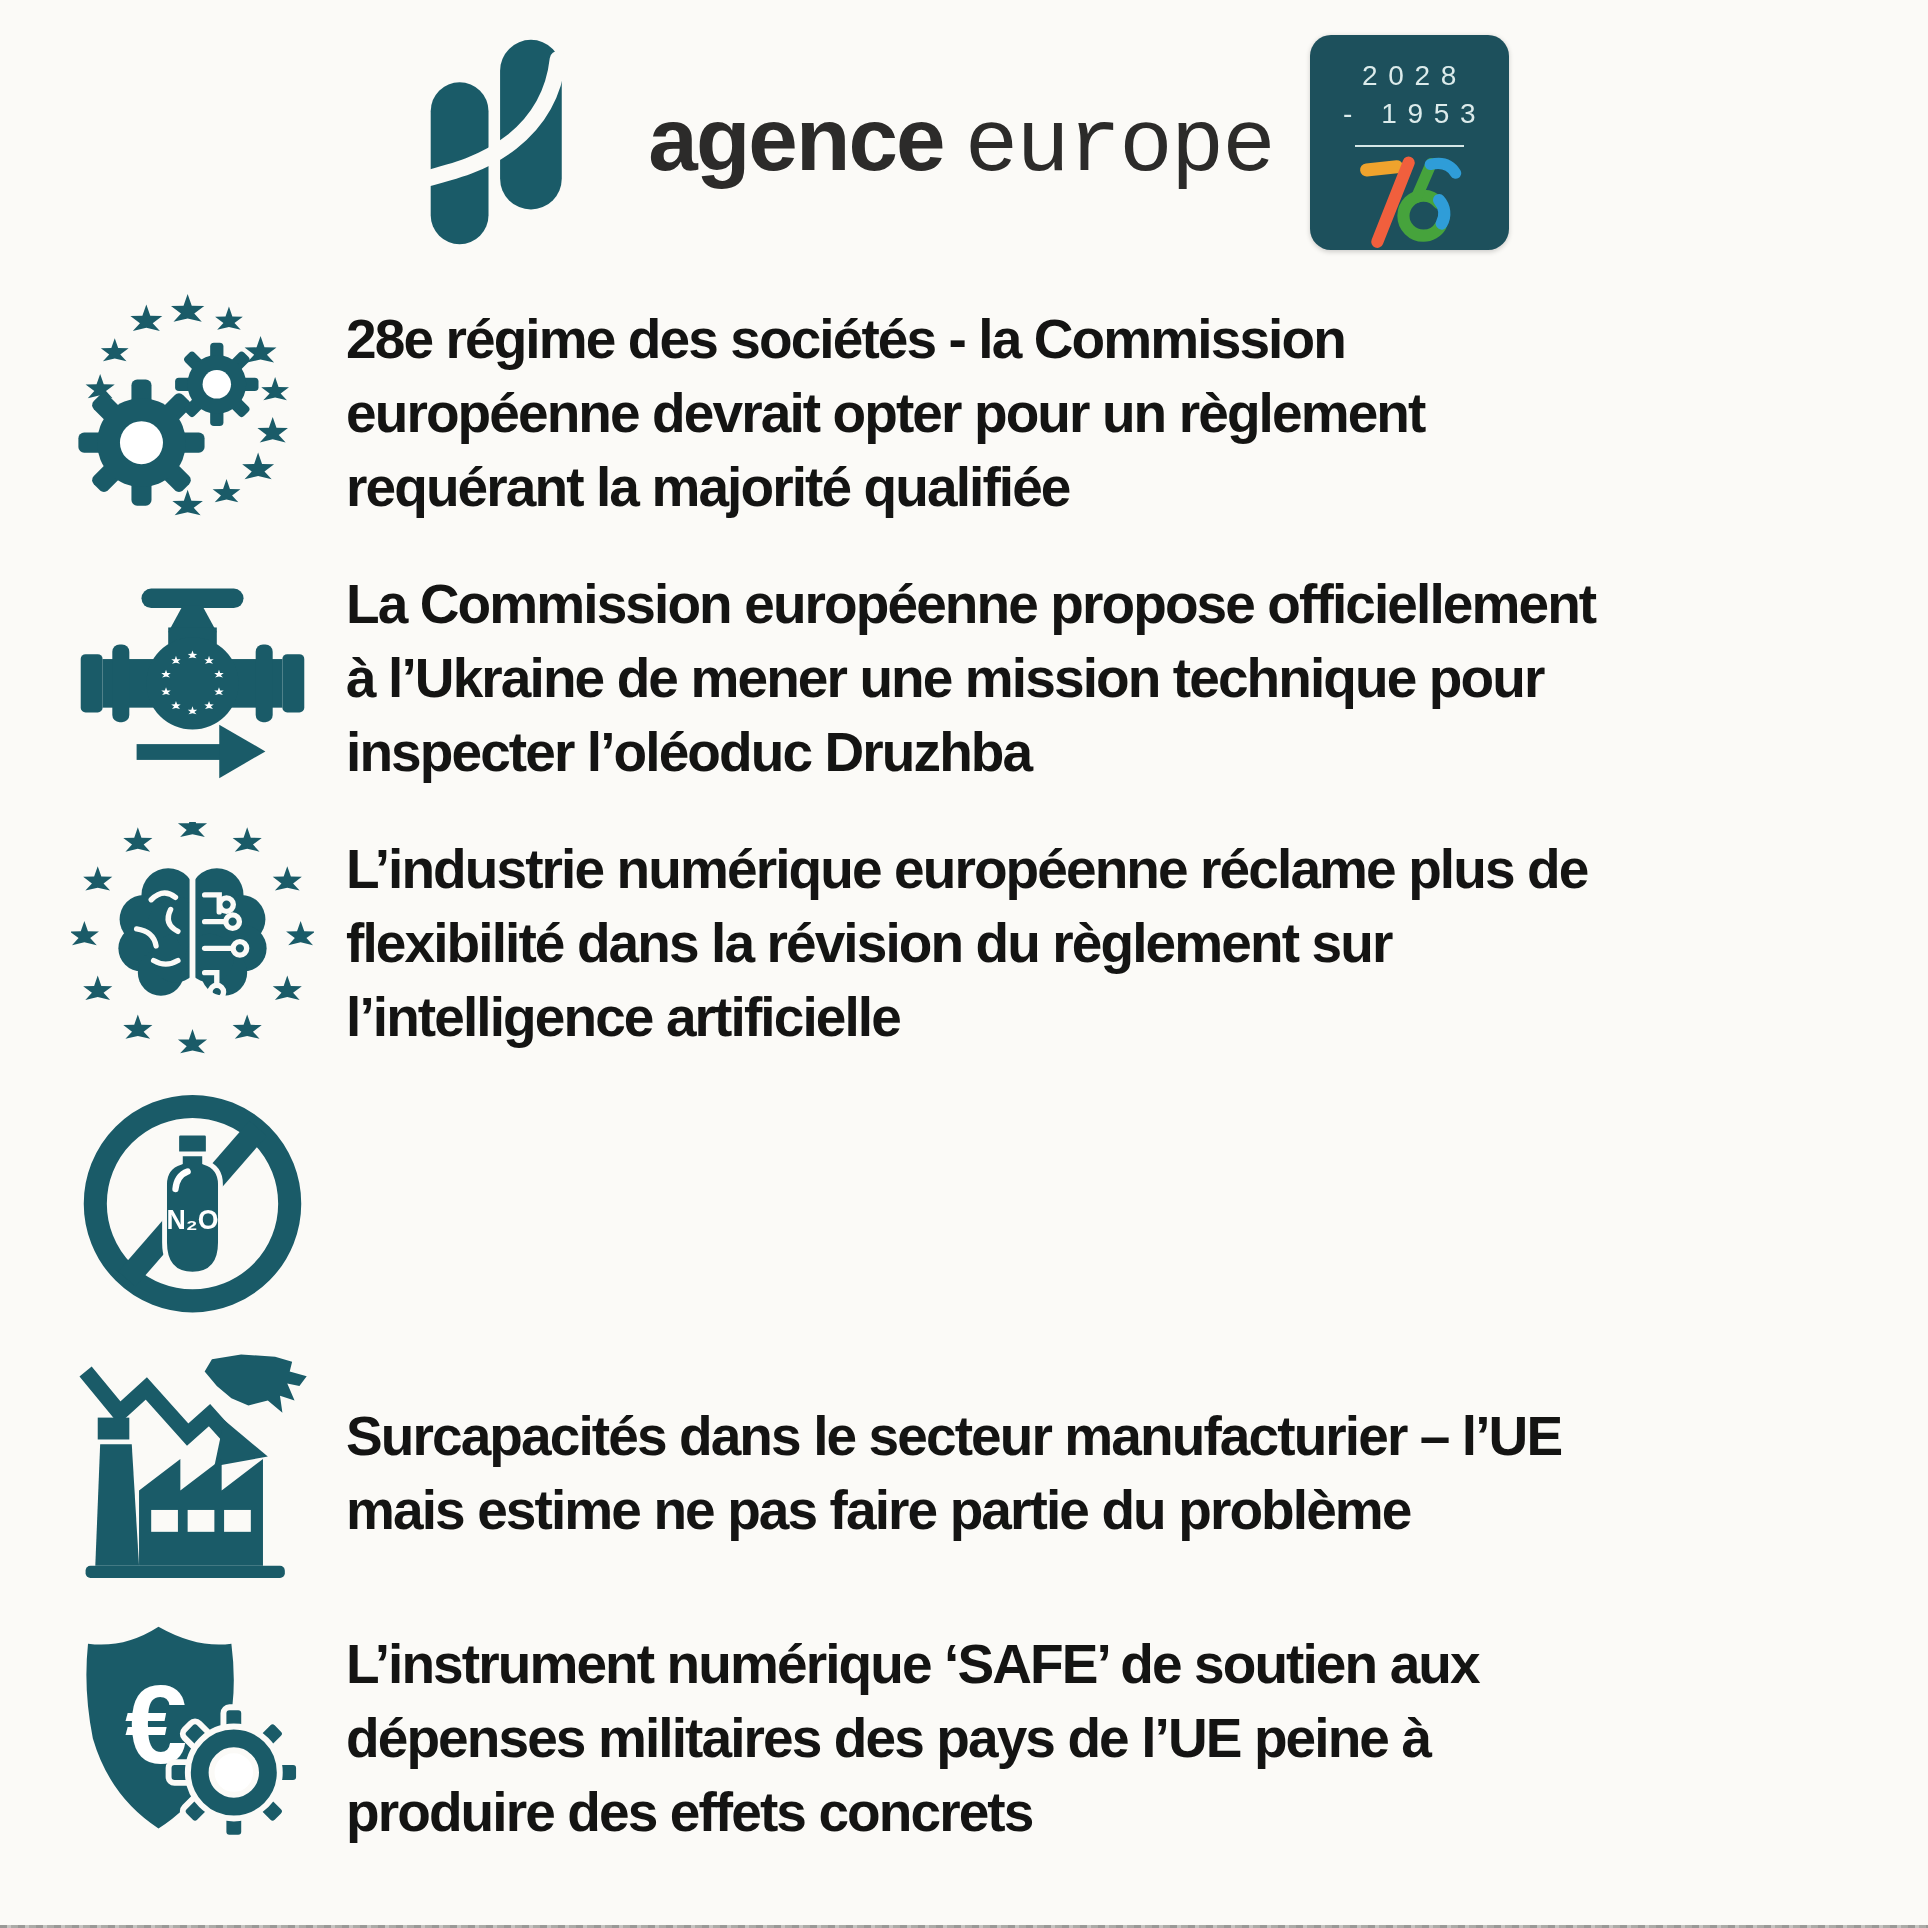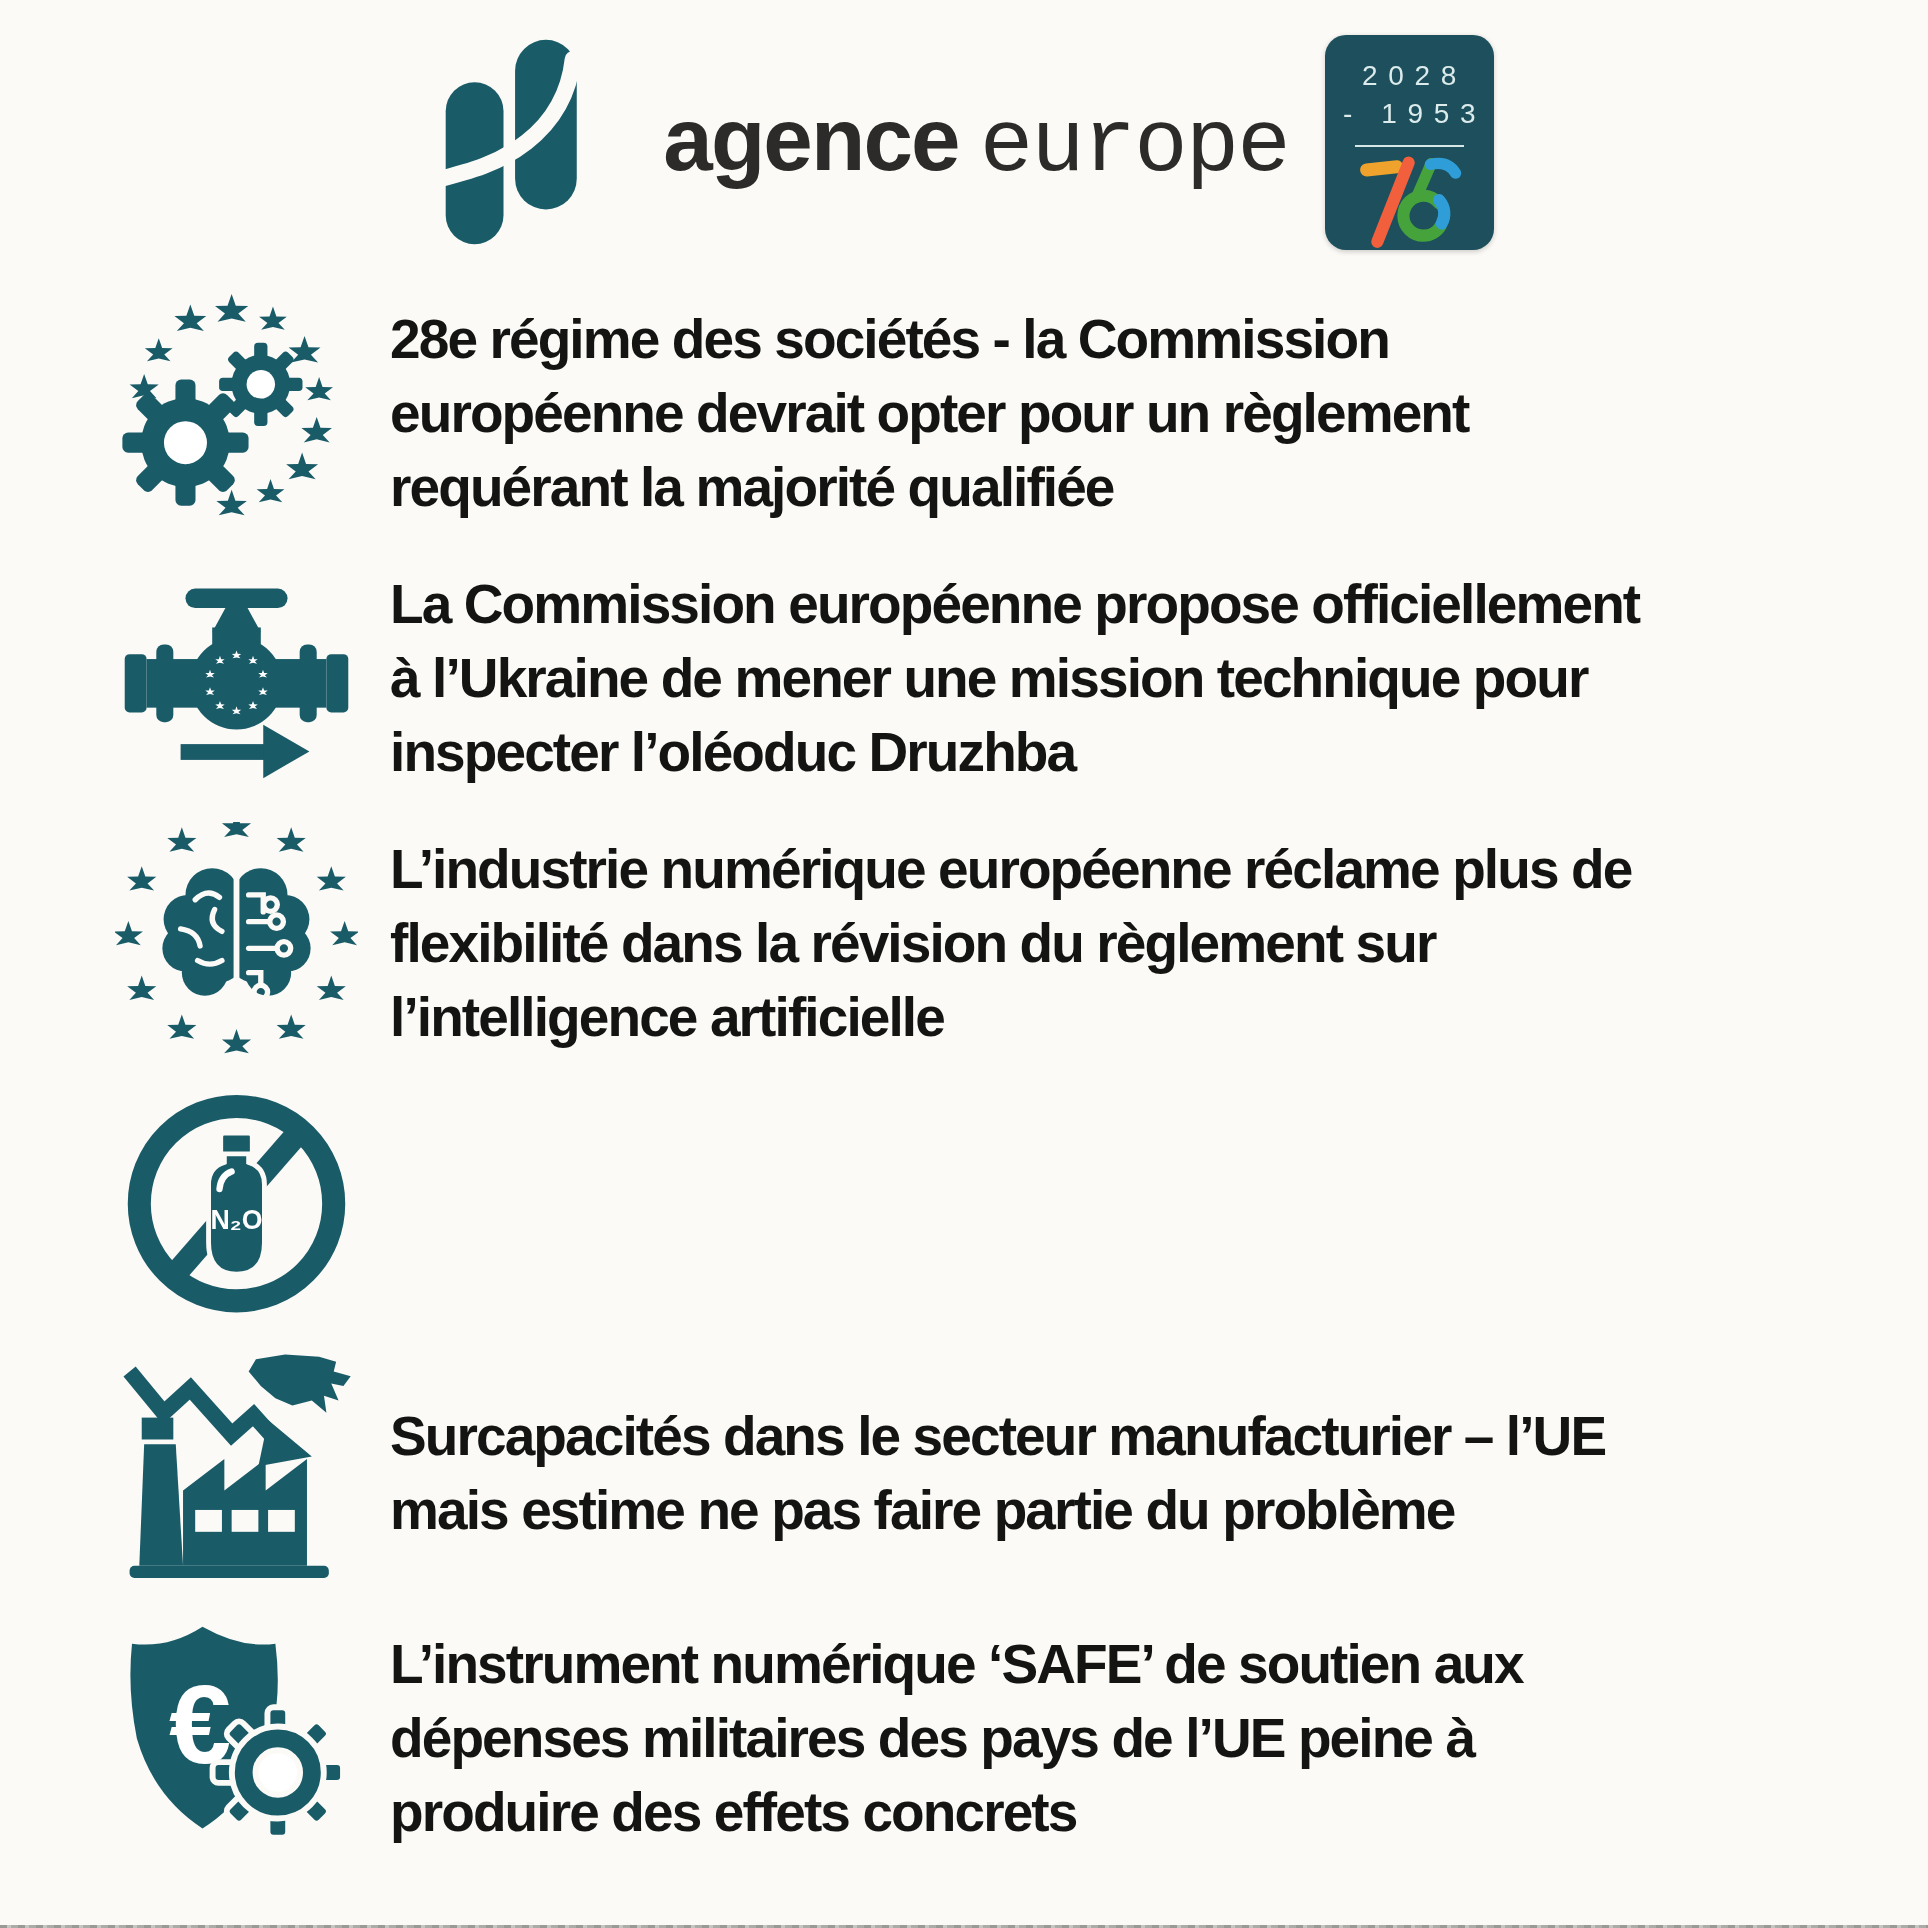--- a/index.html
+++ b/index.html
@@ -14,33 +14,33 @@
     gap:36px;padding-top:9.4px;box-sizing:border-box;
   }
   .logo-mark{width:193px;height:212px;flex:0 0 auto;}
   .wordmark{
     font-size:89px;letter-spacing:-1.9px;color:#2c2b2a;white-space:nowrap;
     display:flex;align-items:baseline;gap:21px;
   }
   .wordmark .bold{font-weight:700;text-align:right;}
   .wordmark .light{font-weight:400;font-family:Liberation Mono, monospace;}
   .badge{
-    width:169px;height:215px;background:#1d505c;border-radius:21px;
+    width:199px;height:215px;background:#1d505c;border-radius:21px;
     display:flex;flex-direction:column;align-items:center;
     padding-top:22.6px;box-sizing:border-box;flex:0 0 auto;
     box-shadow:0 1.9px 5.6px rgba(0,0,0,.18);
   }
   .badge-year{
     color:#dcebeb;font-size:28px;font-weight:400;
     letter-spacing:.38em;text-indent:.38em;line-height:38px;white-space:nowrap;
   }
   .badge-rule{width:109px;border:0;border-top:2.4px solid #d5e7e7;margin:11.3px 0 7.5px;}
   .badge-75{width:115px;height:105px;}
   
-  .rows{margin-top:5.6px;padding-left:44px;}
+  .rows{margin-top:5.6px;}
   .row{
     display:grid;grid-template-columns:282px 1fr;align-items:center;
     min-height:265px;padding:0 26px 0 51px;box-sizing:border-box;
   }
   .icon-cell{display:flex;align-items:center;justify-content:center;}
   .icon-cell svg{width:243px;height:243px;}
   .text-cell{padding-left:13px;}
   .hl{
     font-size:55px;font-weight:700;color:#141413;
     letter-spacing:-1.9px;line-height:74px;white-space:nowrap;

